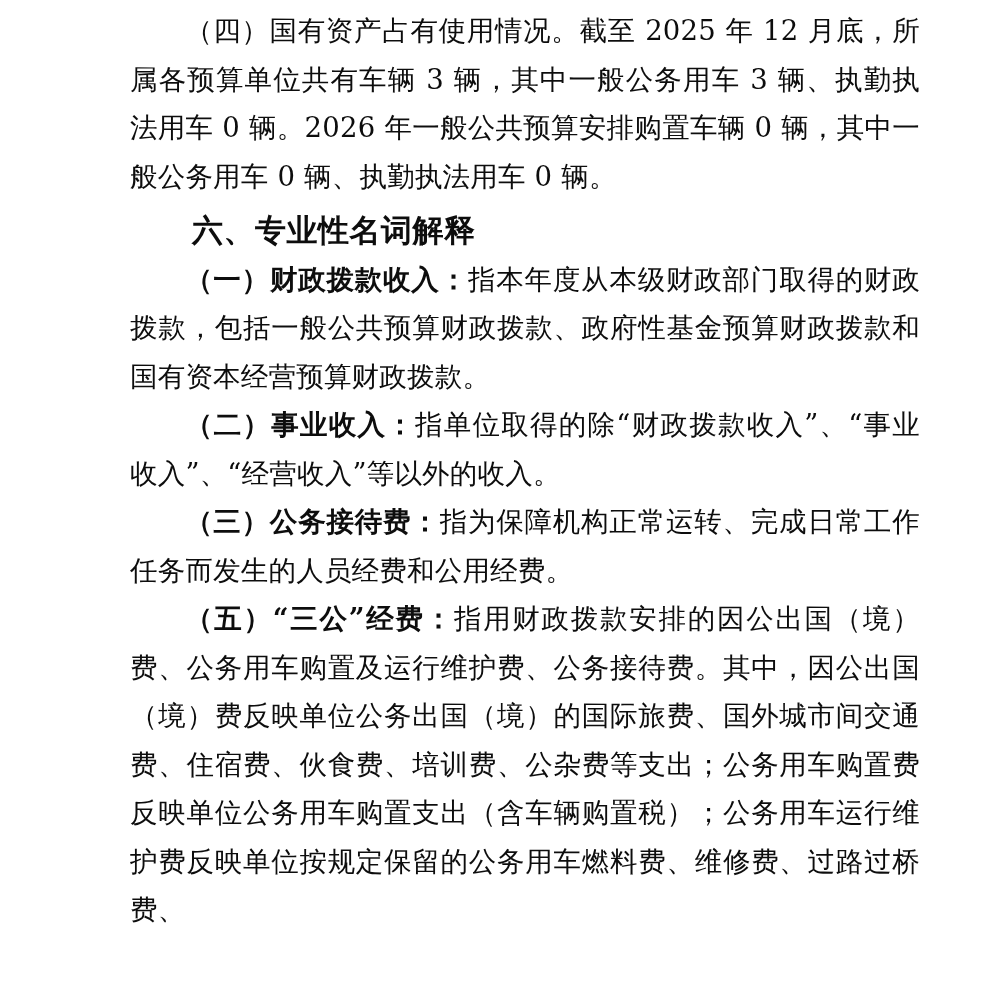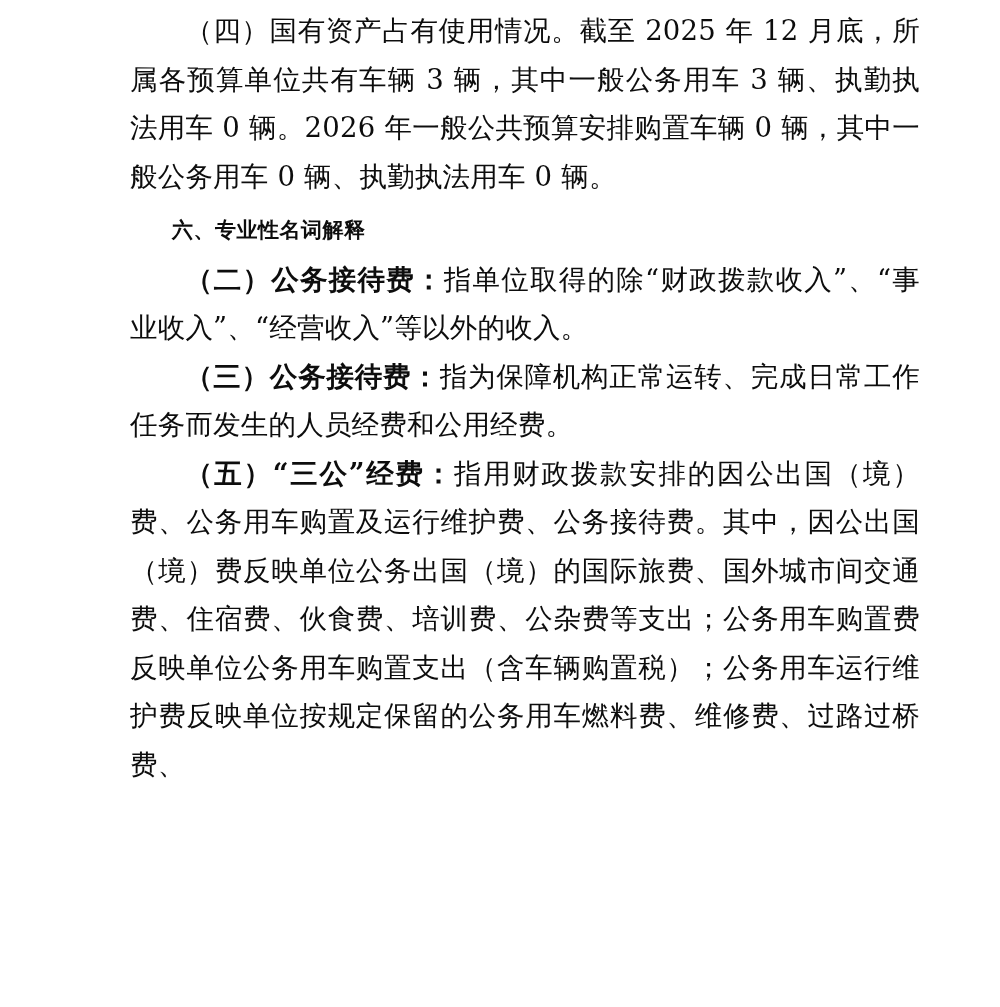--- a/index.html
+++ b/index.html
@@ -27,21 +27,21 @@
     line-height: 48.5px;
     text-align: justify;
     text-justify: inter-ideograph;
     margin: 0;
     letter-spacing: 0.2px;
   }
   .indent {
     text-indent: 2em;
   }
   .heading {
-    font-size: 21px;
+    font-size: 31px;
     line-height: 48.5px;
     font-weight: bold;
     margin: 0;
     text-indent: 2em;
     letter-spacing: 0.5px;
   }
   .bold {
     font-weight: bold;
   }
   .spacer-sm { height: 6px; }
@@ -50,21 +50,22 @@
 <body>
 
 <div class="page">
 
   <p class="para indent">（四）国有资产占有使用情况。截至 2025 年 12 月底，所属各预算单位共有车辆 3 辆，其中一般公务用车 3 辆、执勤执法用车 0 辆。2026 年一般公共预算安排购置车辆 0 辆，其中一般公务用车 0 辆、执勤执法用车 0 辆。</p>
 
   <div class="spacer-sm"></div>
 
   <p class="heading">六、专业性名词解释</p>
 
+  <p class="para indent"><span class="bold">（一）财政拨款收入：</span><span>指本年度从本级财政部门取得的财政拨款，包括一般公共预算财政拨款、政府性基金预算财政拨款和国有资本经营预算财政拨款。</span></p>
 
-  <p class="para indent"><span class="bold">（二）公务接待费：</span><span>指单位取得的除“财政拨款收入”、“事业收入”、“经营收入”等以外的收入。</span></p>
+  <p class="para indent"><span class="bold">（二）事业收入：</span><span>指单位取得的除“财政拨款收入”、“事业收入”、“经营收入”等以外的收入。</span></p>
 
   <p class="para indent"><span class="bold">（三）公务接待费：</span><span>指为保障机构正常运转、完成日常工作任务而发生的人员经费和公用经费。</span></p>
 
 
   <p class="para indent"><span class="bold">（五）“三公”经费：</span><span>指用财政拨款安排的因公出国（境）费、公务用车购置及运行维护费、公务接待费。其中，因公出国（境）费反映单位公务出国（境）的国际旅费、国外城市间交通费、住宿费、伙食费、培训费、公杂费等支出；公务用车购置费反映单位公务用车购置支出（含车辆购置税）；公务用车运行维护费反映单位按规定保留的公务用车燃料费、维修费、过路过桥费、</span></p>
 
 </div>
 
 </body></html>

